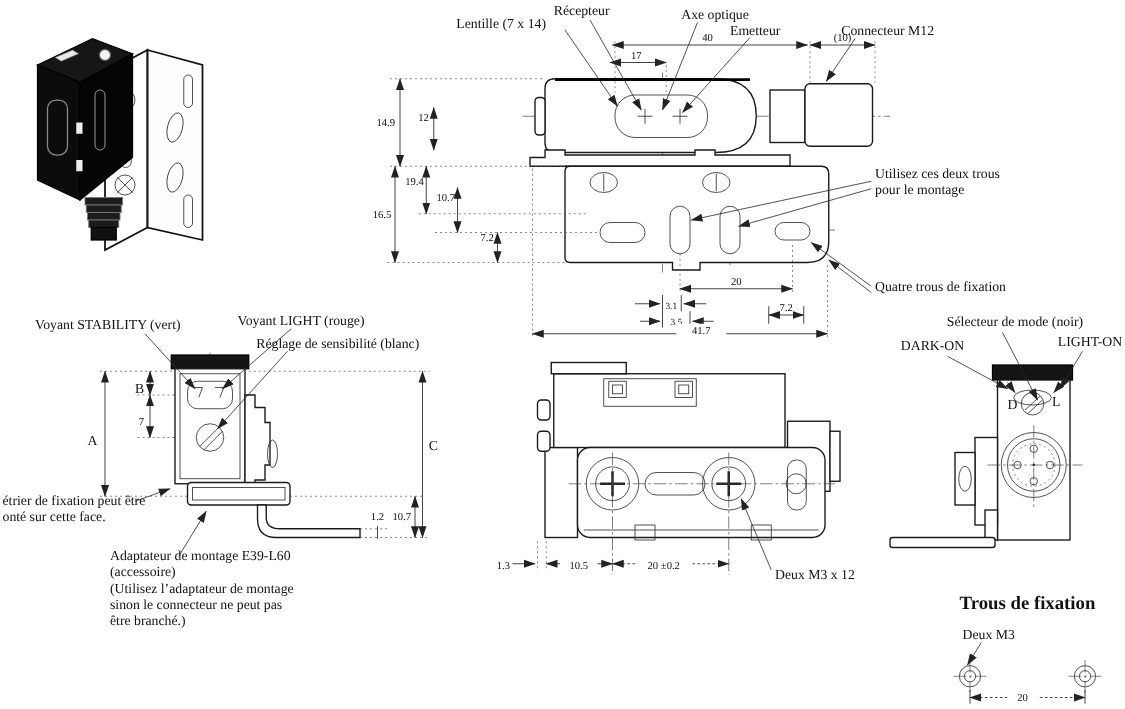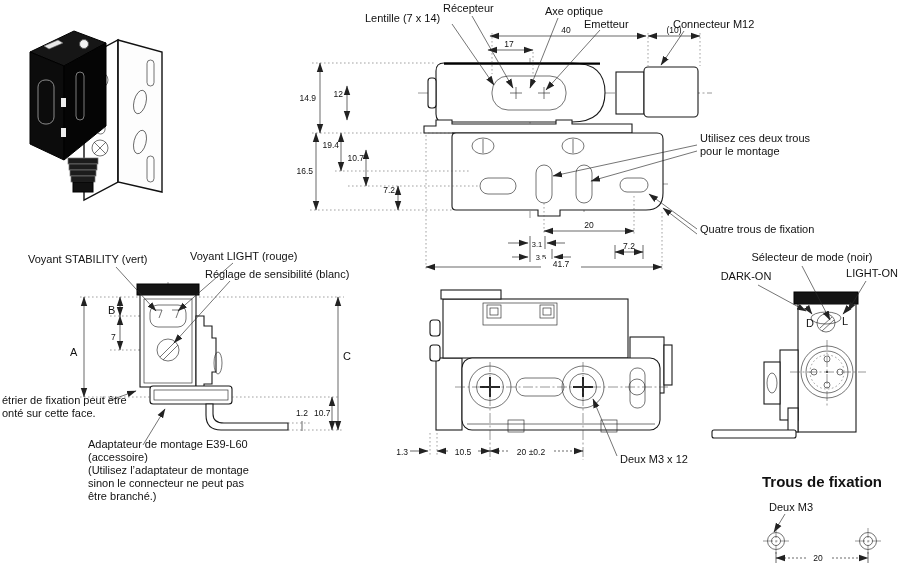--- a/index.html
+++ b/index.html
@@ -1,17 +1,17 @@
 <!DOCTYPE html>
 <html><head>
 <meta charset="utf-8">
 <style>
   html,body{margin:0;padding:0;background:#fff;}
   #stage{position:relative;width:900px;height:567px;background:#fff;overflow:hidden;
-         font-family:Liberation Sans, sans-serif;}
+         font-family:Liberation Serif, serif;}
   svg{display:block}
   .s1{fill:#fff;stroke:#1a1a1a;stroke-width:1.1}
   .s0{fill:none;stroke:#1a1a1a;stroke-width:1.1}
   .t {fill:none;stroke:#2a2a2a;stroke-width:.65}
   .d {fill:none;stroke:#2a2a2a;stroke-width:.7}
   .e {fill:none;stroke:#555;stroke-width:.55;stroke-dasharray:1.6,2.4}
   .c {fill:none;stroke:#444;stroke-width:.55;stroke-dasharray:10,2.5,2,2.5}
   .blk{fill:#141414;stroke:#000;stroke-width:1}
   .lbl{font-size:11px;fill:#111}
   .dt {font-size:8.5px;fill:#111}

